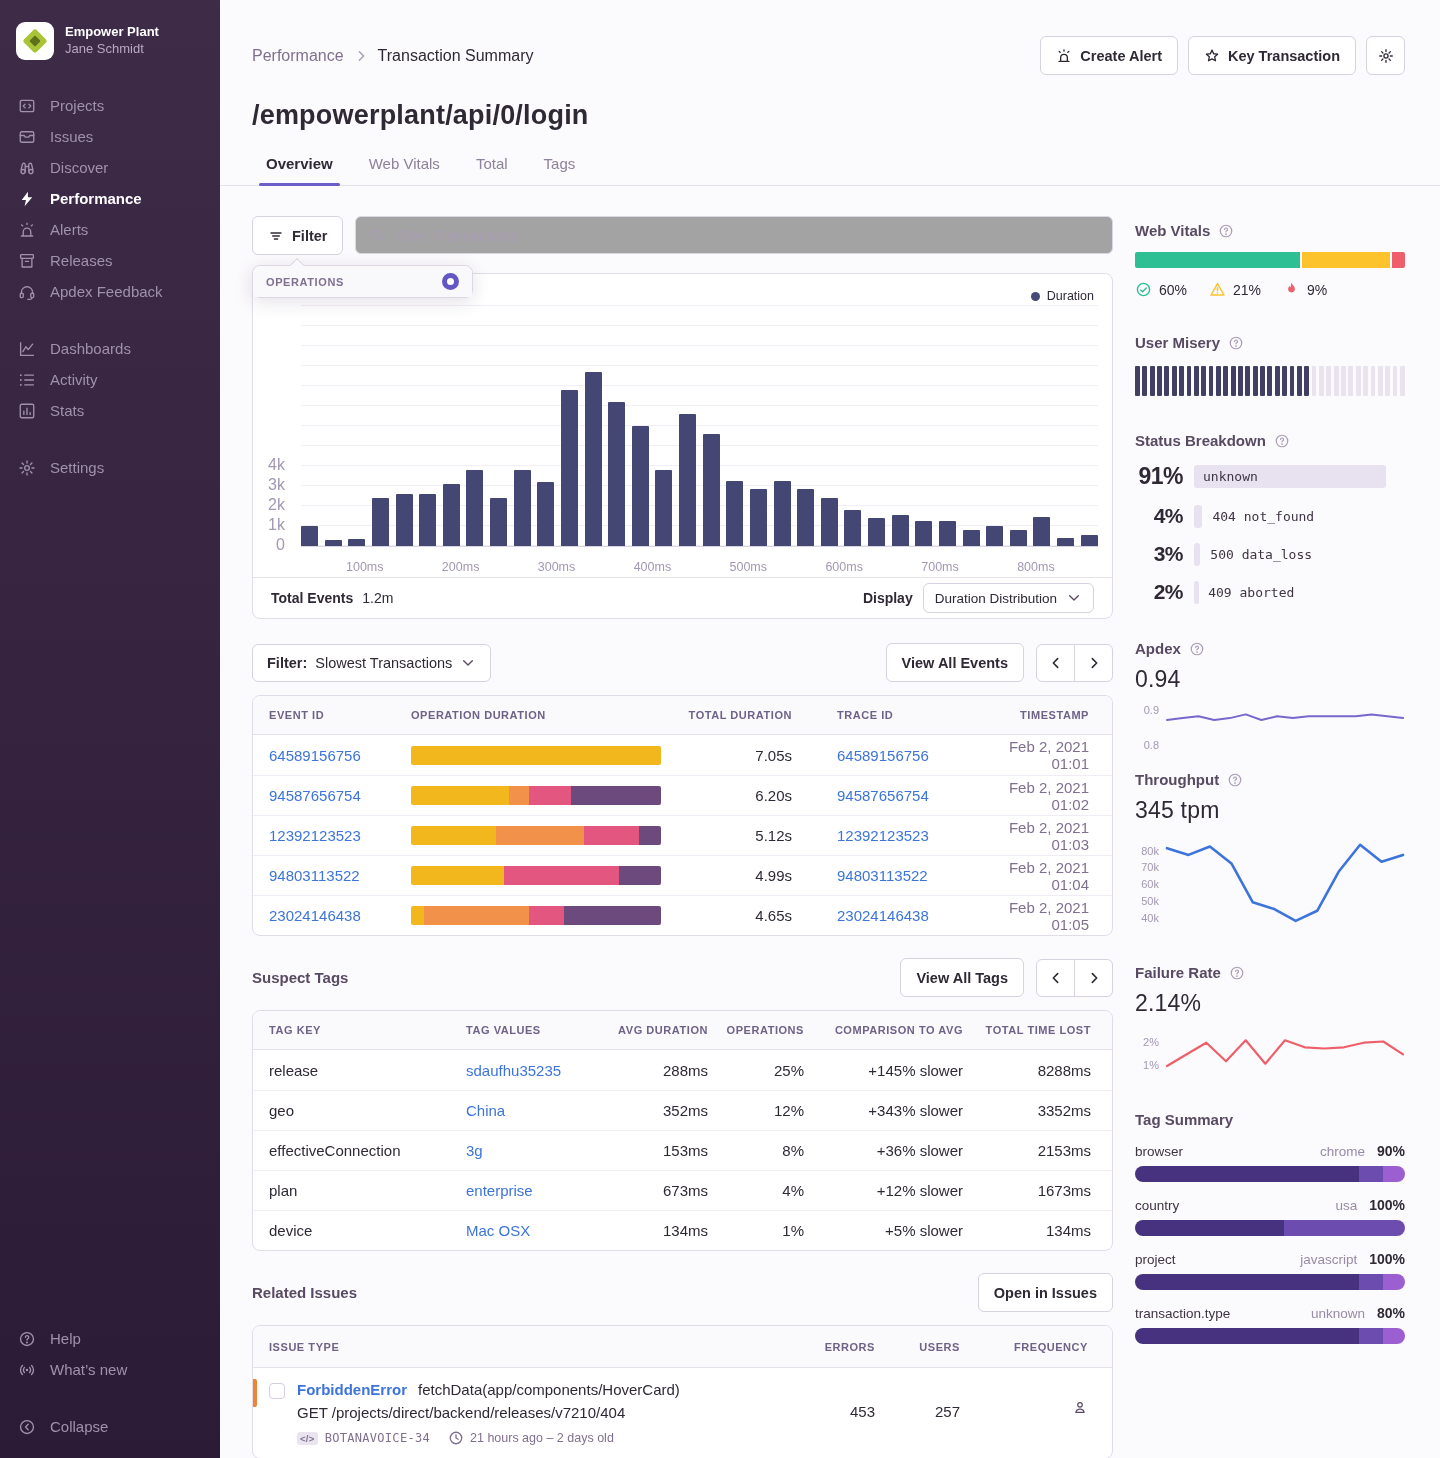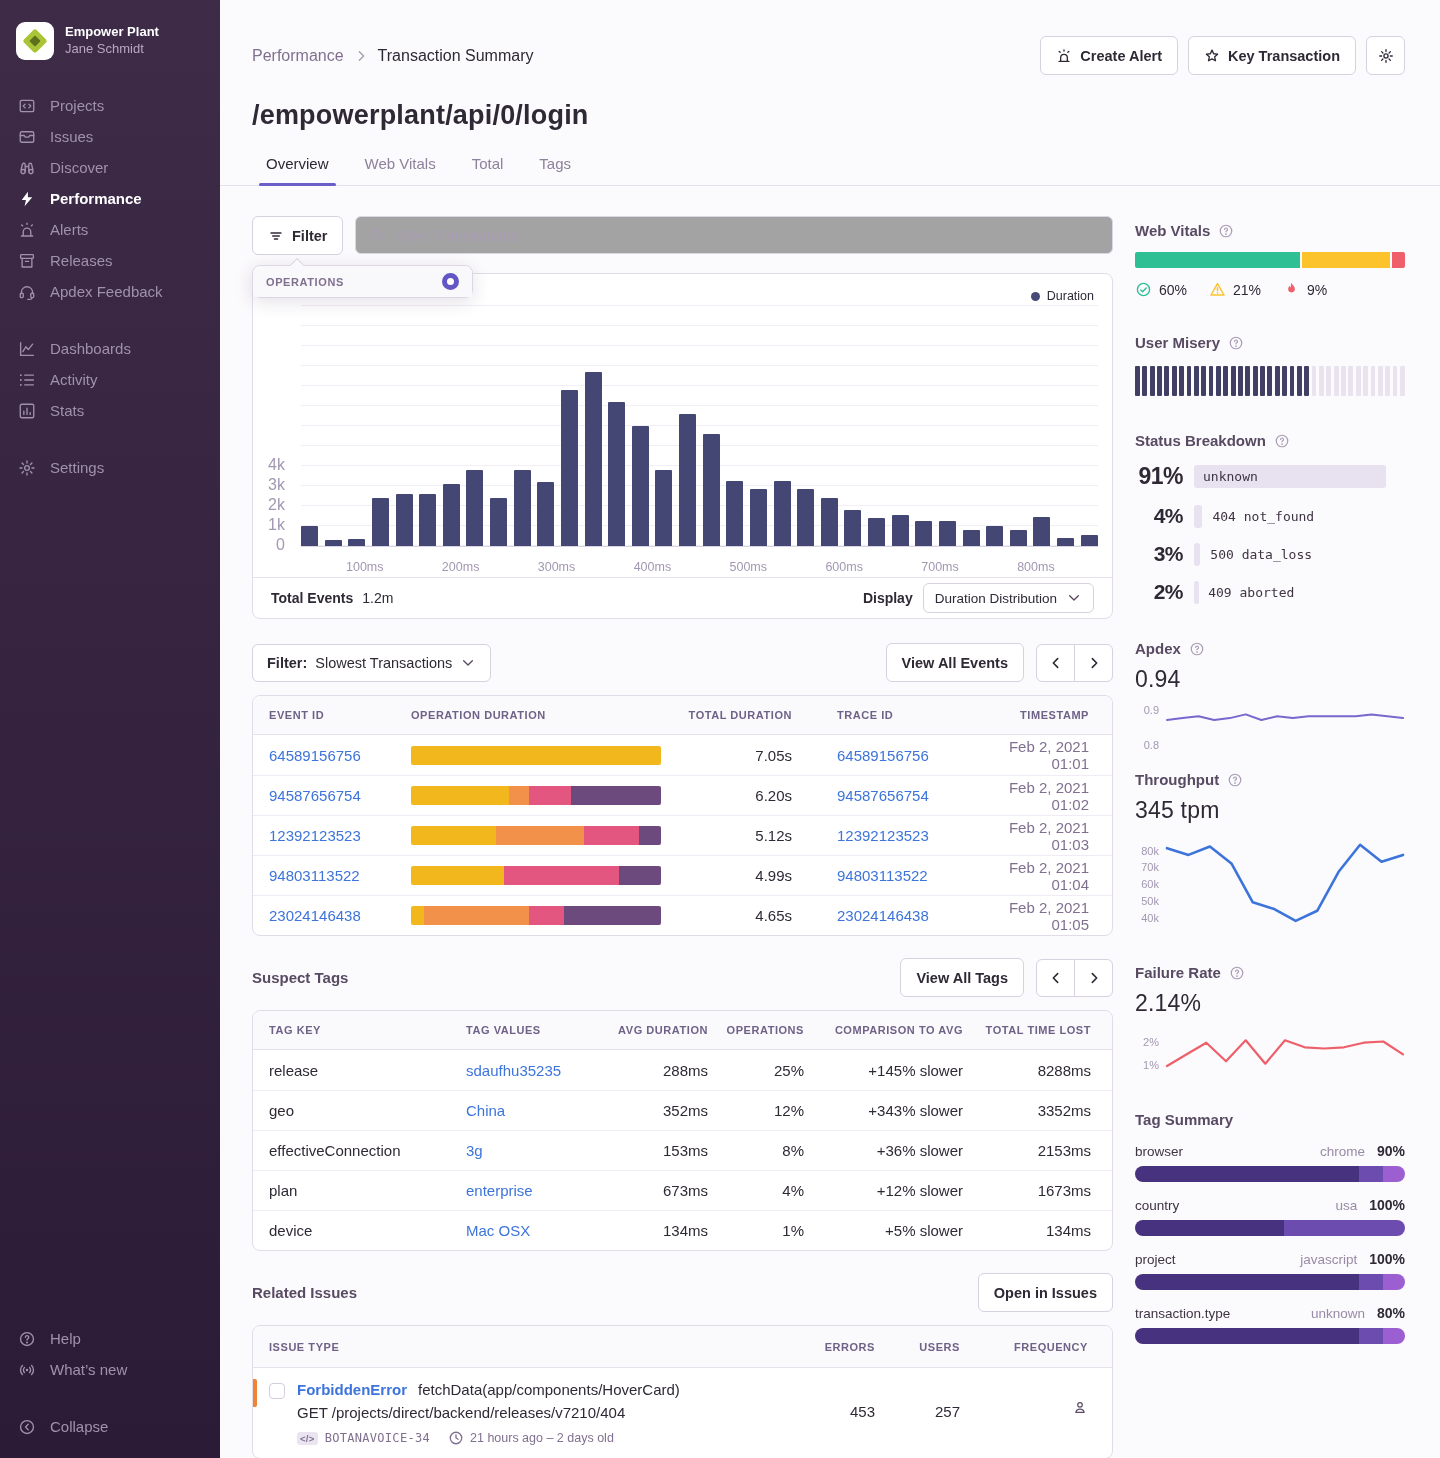--- a/index.html
+++ b/index.html
@@ -42,21 +42,21 @@
          border-radius:6px; font-weight:bold; font-size:14.5px; color:#2f2936; padding:0 15px; height:39px; cursor:pointer;
          font-family:inherit; }
   .btn svg { width:16px; height:16px; }
   .btn.icon-only { width:39px; padding:0; justify-content:center; }
 
   .page-title { margin-top:25px; font-size:27px; font-weight:600; letter-spacing:0.2px; }
 
   .tabs { display:flex; gap:36px; margin-top:24px; margin-left:-32px; margin-right:-35px;
           padding-left:46px; border-bottom:1px solid #e7e1ec; }
   .tab { font-size:15px; color:#8d819c; padding-bottom:13px; position:relative; cursor:pointer; }
-  .tab.active { color:#2f2936; font-weight:400; }
+  .tab.active { color:#2f2936; font-weight:700; }
   .tab.active::after { content:""; position:absolute; left:-7px; right:-7px; bottom:-1px; height:3px;
                        background:#6a5fc8; border-radius:3px; }
 
   .content { display:flex; gap:22px; margin-top:30px; flex:1; align-items:flex-start; }
   .col-main { width:861px; position:relative; flex-shrink:0; }
   .col-rail { flex:1; padding-top:6px; }
 
   
   .filter-row { display:flex; gap:12px; }
   .search-box { flex:1; display:flex; align-items:center; gap:10px; background:#a3a3a3; border:1px solid #dcd5e4;

